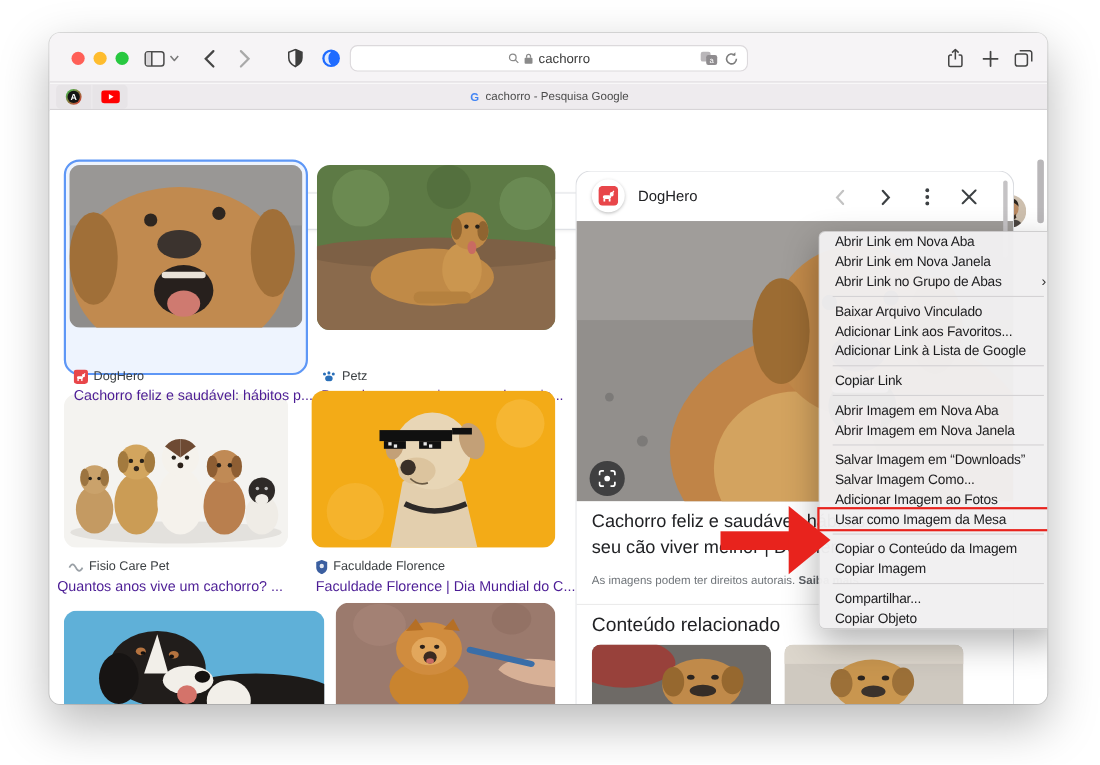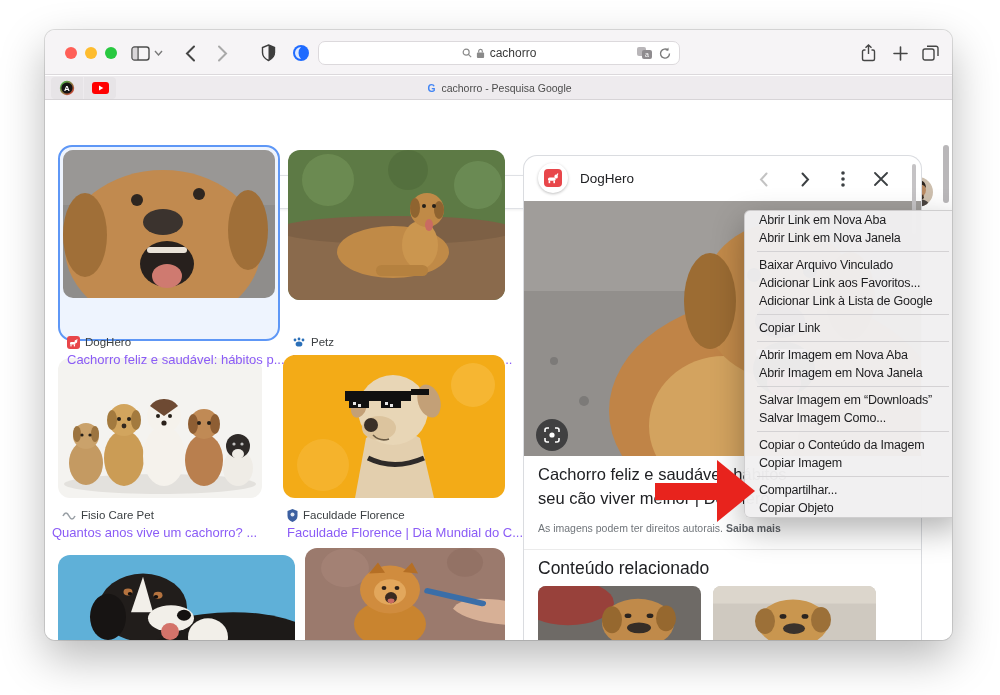--- a/index.html
+++ b/index.html
@@ -34,21 +34,21 @@
     background:#fff; box-shadow:0 1px 3px rgba(32,33,36,.08); display:flex; align-items:center; font-size:14px; color:#202124; padding-left:20px; }
   .pill-icons { position:absolute; right:14px; top:6px; display:flex; gap:14px; align-items:center; }
   .hdr-ic { position:absolute; top:81px; width:22px; height:22px; display:flex; align-items:center; justify-content:center; }
   .avatar { position:absolute; left:858px; top:76px; width:30px; height:30px; border-radius:50%; overflow:hidden; }
 
   
   .photo { overflow:hidden; position:absolute; }
   .photo svg { width:100%; height:100%; display:block; }
   .selcard { position:absolute; left:13px; top:115px; width:222px; height:196px; background:#eef4fe; border:2px solid #5e97f6; border-radius:14px; }
   .srcrow { position:absolute; display:flex; align-items:center; gap:5px; font-size:11.5px; color:#3c4043; height:14px; }
-  .title { position:absolute; font-size:13px; color:#8b5cf6; white-space:nowrap; }
+  .title { position:absolute; font-size:13px; color:#4c1d95; white-space:nowrap; }
 
   
   .panel { position:absolute; left:478px; top:125px; width:399px; height:485px; background:#fff;
     border:1px solid #dadce0; border-bottom:none; border-radius:14px 14px 0 0; }
   .panel-head { position:absolute; left:0; top:0; right:0; height:45px; }
   .ph-logo { position:absolute; left:14px; top:7px; width:30px; height:30px; border-radius:50%; background:#fff;
     box-shadow:0 1px 3px rgba(0,0,0,.25); display:flex; align-items:center; justify-content:center; }
   .ph-name { position:absolute; left:56px; top:15px; font-size:13.5px; color:#202124; }
   .ph-ic { position:absolute; top:12px; width:22px; height:22px; display:flex; align-items:center; justify-content:center; }
   .lensbtn { position:absolute; left:12px; top:263px; width:32px; height:32px; border-radius:50%; background:rgba(32,33,36,.72);
@@ -546,32 +546,35 @@
     </div>
 
     <div class="sbar" style="right:5px;top:8px;width:4px;height:70px;background:#c5c3c5"></div>
   </div>
 
   <div class="sbar" style="right:3px;top:115px;width:6px;height:58px"></div>
 
   <div class="menu">
     <div class="mi"><span>Abrir Link em Nova Aba</span></div>
     <div class="mi"><span>Abrir Link em Nova Janela</span></div>
+    <div class="mi"><span>Abrir Link no Grupo de Abas</span><span class="sub">›</span></div>
     <div class="msep"></div>
     <div class="mi"><span>Baixar Arquivo Vinculado</span></div>
     <div class="mi"><span>Adicionar Link aos Favoritos...</span></div>
     <div class="mi"><span>Adicionar Link à Lista de Google</span></div>
     <div class="msep"></div>
     <div class="mi"><span>Copiar Link</span></div>
     <div class="msep"></div>
     <div class="mi"><span>Abrir Imagem em Nova Aba</span></div>
     <div class="mi"><span>Abrir Imagem em Nova Janela</span></div>
     <div class="msep"></div>
     <div class="mi"><span>Salvar Imagem em “Downloads”</span></div>
     <div class="mi"><span>Salvar Imagem Como...</span></div>
+    <div class="mi"><span>Adicionar Imagem ao Fotos</span></div>
+    <div class="mi hl"><span>Usar como Imagem da Mesa</span></div>
     <div class="msep"></div>
     <div class="mi"><span>Copiar o Conteúdo da Imagem</span></div>
     <div class="mi"><span>Copiar Imagem</span></div>
     <div class="msep"></div>
     <div class="mi"><span>Compartilhar...</span></div>
     <div class="mi"><span>Copiar Objeto</span></div>
   </div>
 
   <div class="arrow" style="left:610px;top:430px;width:100px;height:62px">
     <div class="shaft"></div>

